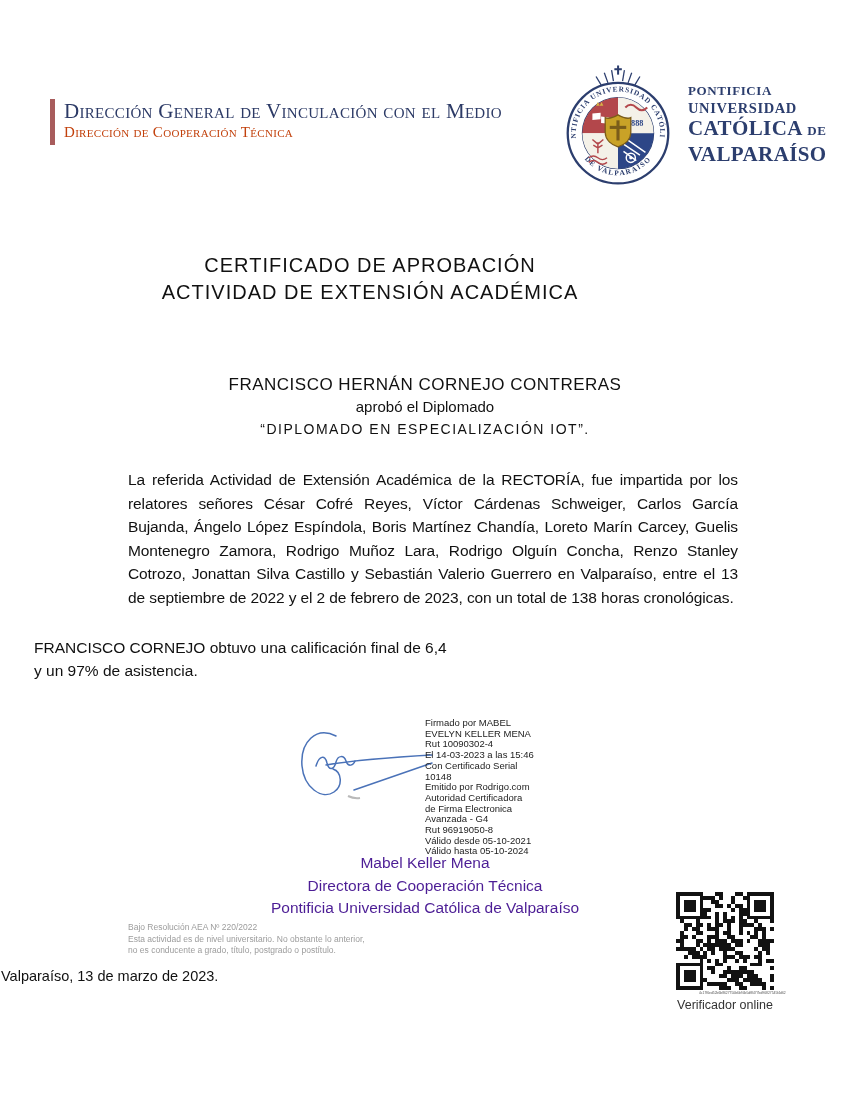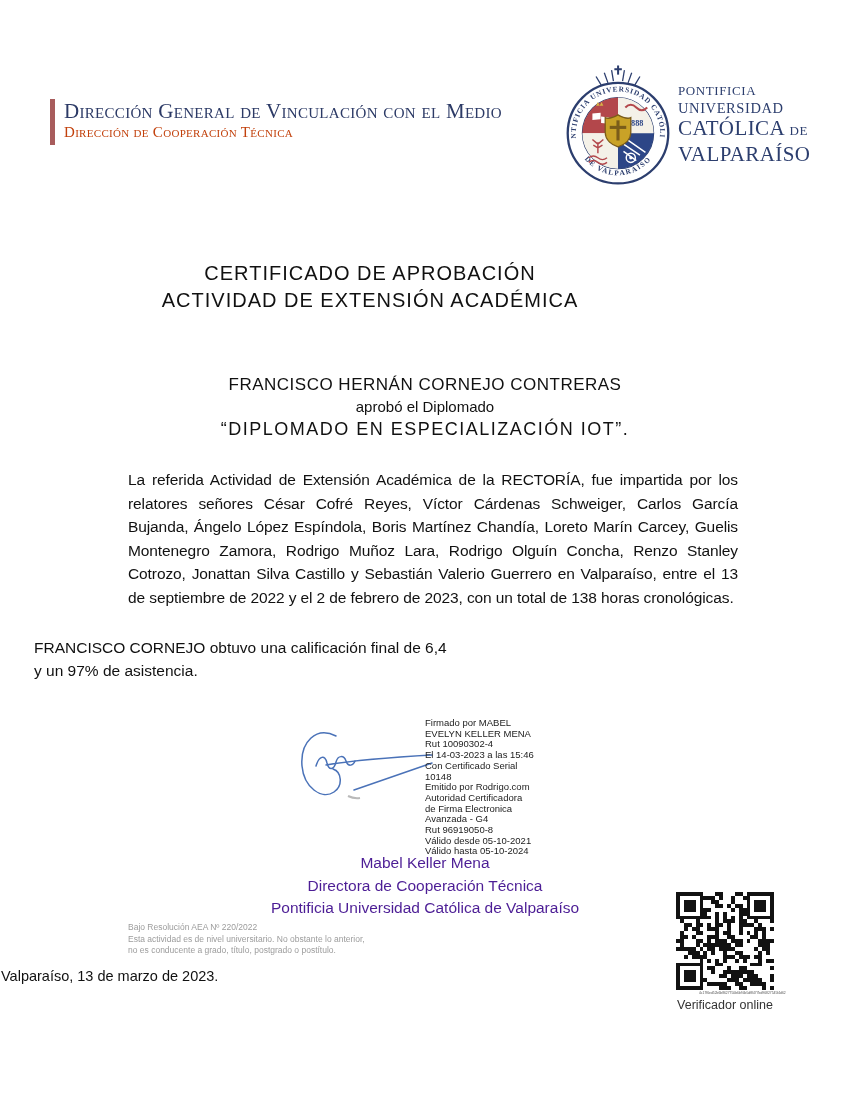--- a/index.html
+++ b/index.html
@@ -18,34 +18,34 @@
     font-family:"Liberation Serif",serif;font-variant:small-caps;
     font-size:21px;color:#2c3a66;line-height:24px;white-space:nowrap;letter-spacing:.3px;
   }
   .dept2{
     font-family:"Liberation Serif",serif;font-variant:small-caps;
     font-size:15px;color:#c2410c;line-height:18px;white-space:nowrap;letter-spacing:.3px;
   }
   
   .logo{position:absolute;left:558px;top:60px;display:flex;align-items:center;}
   .seal{width:120px;height:128px;}
-  .wordmark{color:#2c3e6e;font-family:"Liberation Serif",serif;font-weight:normal;}
+  .wordmark{margin-left:10px;color:#2c3e6e;font-family:"Liberation Serif",serif;font-weight:bold;}
   .wm1{font-size:13px;letter-spacing:.6px;line-height:16px;}
   .wm2{font-size:14.5px;letter-spacing:.6px;line-height:18px;}
   .wm3{font-size:21px;letter-spacing:.4px;line-height:23px;}
   .wm3 .de{font-size:13px;letter-spacing:.6px;}
   .wm4{font-size:21px;letter-spacing:.4px;line-height:24px;}
   
-  .title{position:absolute;left:0;width:740px;top:260px;text-align:center;
+  .title{position:absolute;left:0;width:740px;top:252px;text-align:center;
     font-size:20px;letter-spacing:1px;line-height:27px;color:#111;}
   
   .recipient{position:absolute;left:0;width:850px;top:374px;text-align:center;color:#111;}
   .recipient .rname{font-size:17px;letter-spacing:.5px;line-height:22px;}
   .recipient .raction{font-size:15px;line-height:22px;}
-  .recipient .rprogram{font-size:18px;letter-spacing:1.5px;line-height:22px;}
+  .recipient .rprogram{font-size:14px;letter-spacing:1.5px;line-height:22px;}
   
   .bodytext{position:absolute;left:128px;top:468px;width:610px;
     font-size:15.5px;line-height:23.5px;text-align:justify;color:#111;letter-spacing:-.1px;}
   
   .result{position:absolute;left:0;width:850px;top:636px;text-align:left;
     font-size:15.5px;line-height:23px;color:#111;padding-left:34px;}
   
   .sig-scribble{position:absolute;left:296px;top:726px;}
   .sig-stamp{position:absolute;left:425px;top:686px;font-size:9.5px;line-height:10.7px;color:#222;margin-top:32px;}
   

